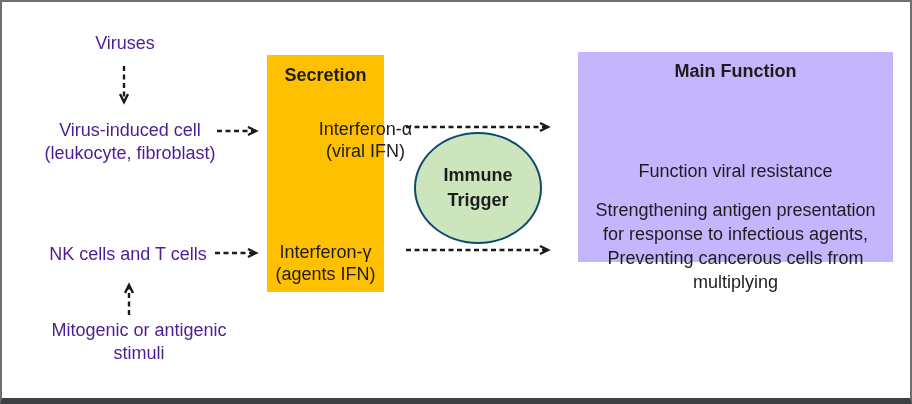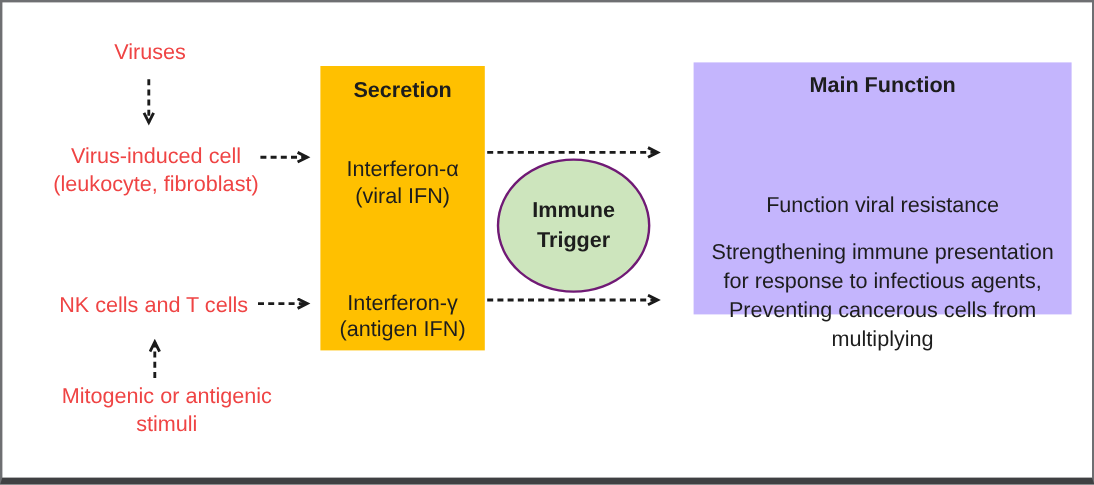--- a/index.html
+++ b/index.html
@@ -22,31 +22,31 @@
   .arrows {
     position: absolute;
     left: 0; top: 0;
     width: 912px; height: 404px;
   }
   .label {
     position: absolute;
     text-align: center;
     font-size: 18px;
     line-height: 23px;
-    color: #ef4444;
+    color: #4c1d95;
     white-space: nowrap;
   }
   .label span { display: block; }
   .box {
     position: absolute;
     box-sizing: border-box;
   }
   .secretion-box {
     left: 265px; top: 53px;
-    width: 137px; height: 237px;
+    width: 117px; height: 237px;
     background: #FFC000;
   }
   .mainfn-box {
     left: 576px; top: 50px;
     width: 315px; height: 210px;
     background: #c4b5fd;
   }
   .box .title {
     position: absolute;
     left: 0; width: 100%;
@@ -57,31 +57,31 @@
   .secretion-box .title { top: 10px; }
   .mainfn-box .title { top: 9px; }
   .inner-label {
     position: absolute;
     left: 0; width: 100%;
     text-align: center;
     font-size: 18px;
     line-height: 22px;
   }
   .inner-label span { display: block; white-space: nowrap; }
-  .ifn-alpha { top: 75px; }
+  .ifn-alpha { top: 63px; padding-left: 40px; }
   .ifn-gamma { top: 186px; }
   .fn-alpha  { top: 108px; line-height: 23px; }
   .fn-gamma  { top: 146px; line-height: 24px; }
   .ellipse {
     position: absolute;
     left: 412px; top: 130px;
     width: 128px; height: 112px;
     box-sizing: border-box;
     background: #CDE5BD;
-    border: 2px solid #701a75;
+    border: 2px solid #0c4a6e;
     border-radius: 50%;
     display: flex;
     flex-direction: column;
     align-items: center;
     justify-content: center;
     font-weight: bold;
     font-size: 18px;
     line-height: 25px;
     text-align: center;
   }
@@ -125,35 +125,35 @@
   </div>
 
   <div class="box secretion-box">
     <div class="title">Secretion</div>
     <div class="inner-label ifn-alpha">
       <span>Interferon-α</span>
       <span>(viral IFN)</span>
     </div>
     <div class="inner-label ifn-gamma">
       <span>Interferon-γ</span>
-      <span>(antigen IFN)</span>
+      <span>(agents IFN)</span>
     </div>
   </div>
 
   <div class="ellipse">
     <span>Immune</span>
     <span>Trigger</span>
   </div>
 
   <div class="box mainfn-box">
     <div class="title">Main Function</div>
     <div class="inner-label fn-alpha">
       <span>Function viral resistance</span>
     </div>
     <div class="inner-label fn-gamma">
-      <span>Strengthening immune presentation</span>
+      <span>Strengthening antigen presentation</span>
       <span>for response to infectious agents,</span>
       <span>Preventing cancerous cells from</span>
       <span>multiplying</span>
     </div>
   </div>
 
 </div>
 
 </body></html>

